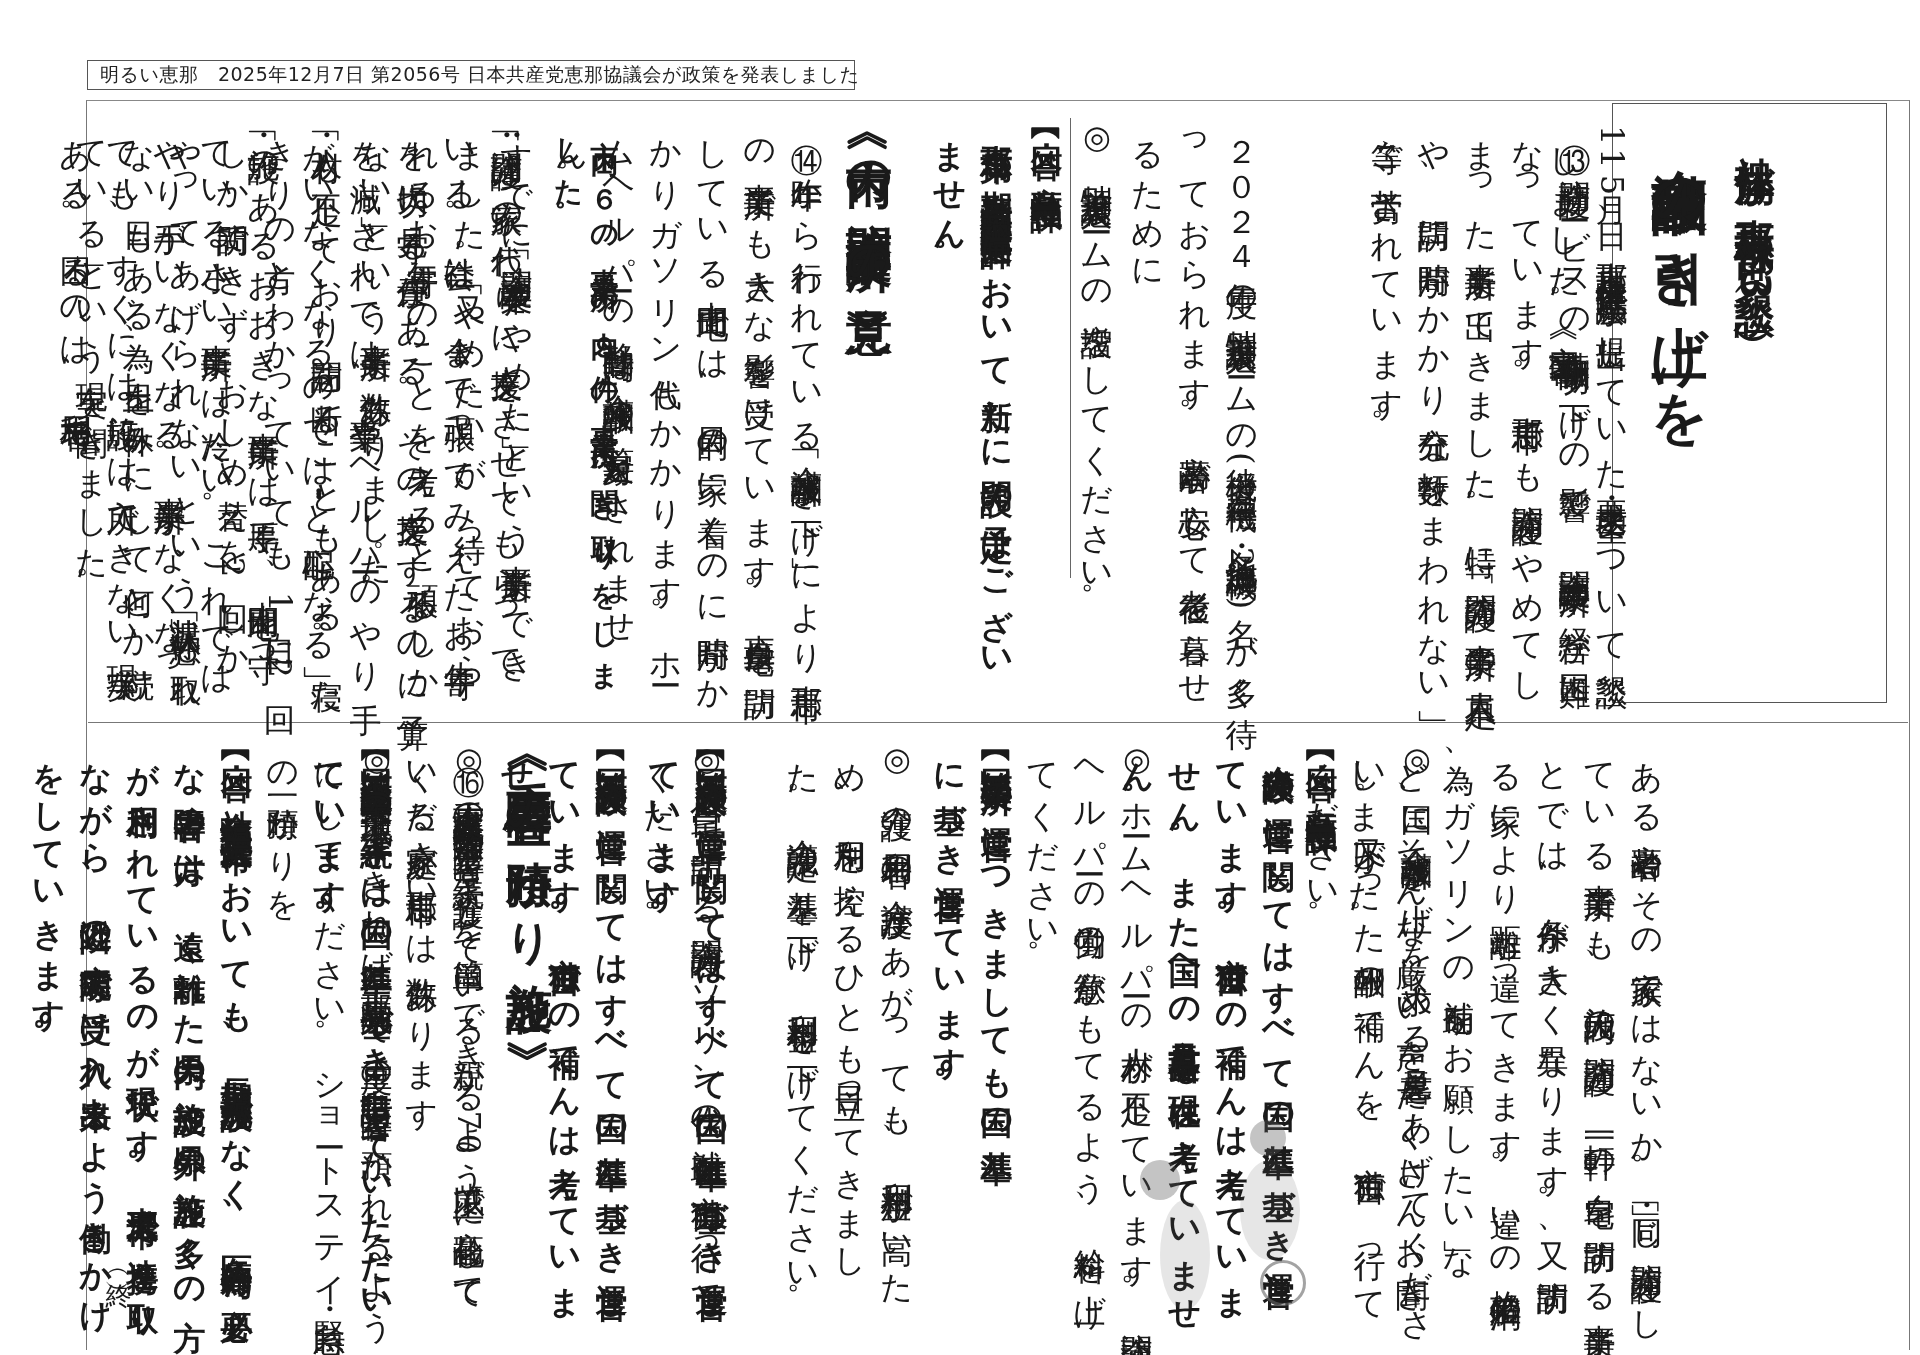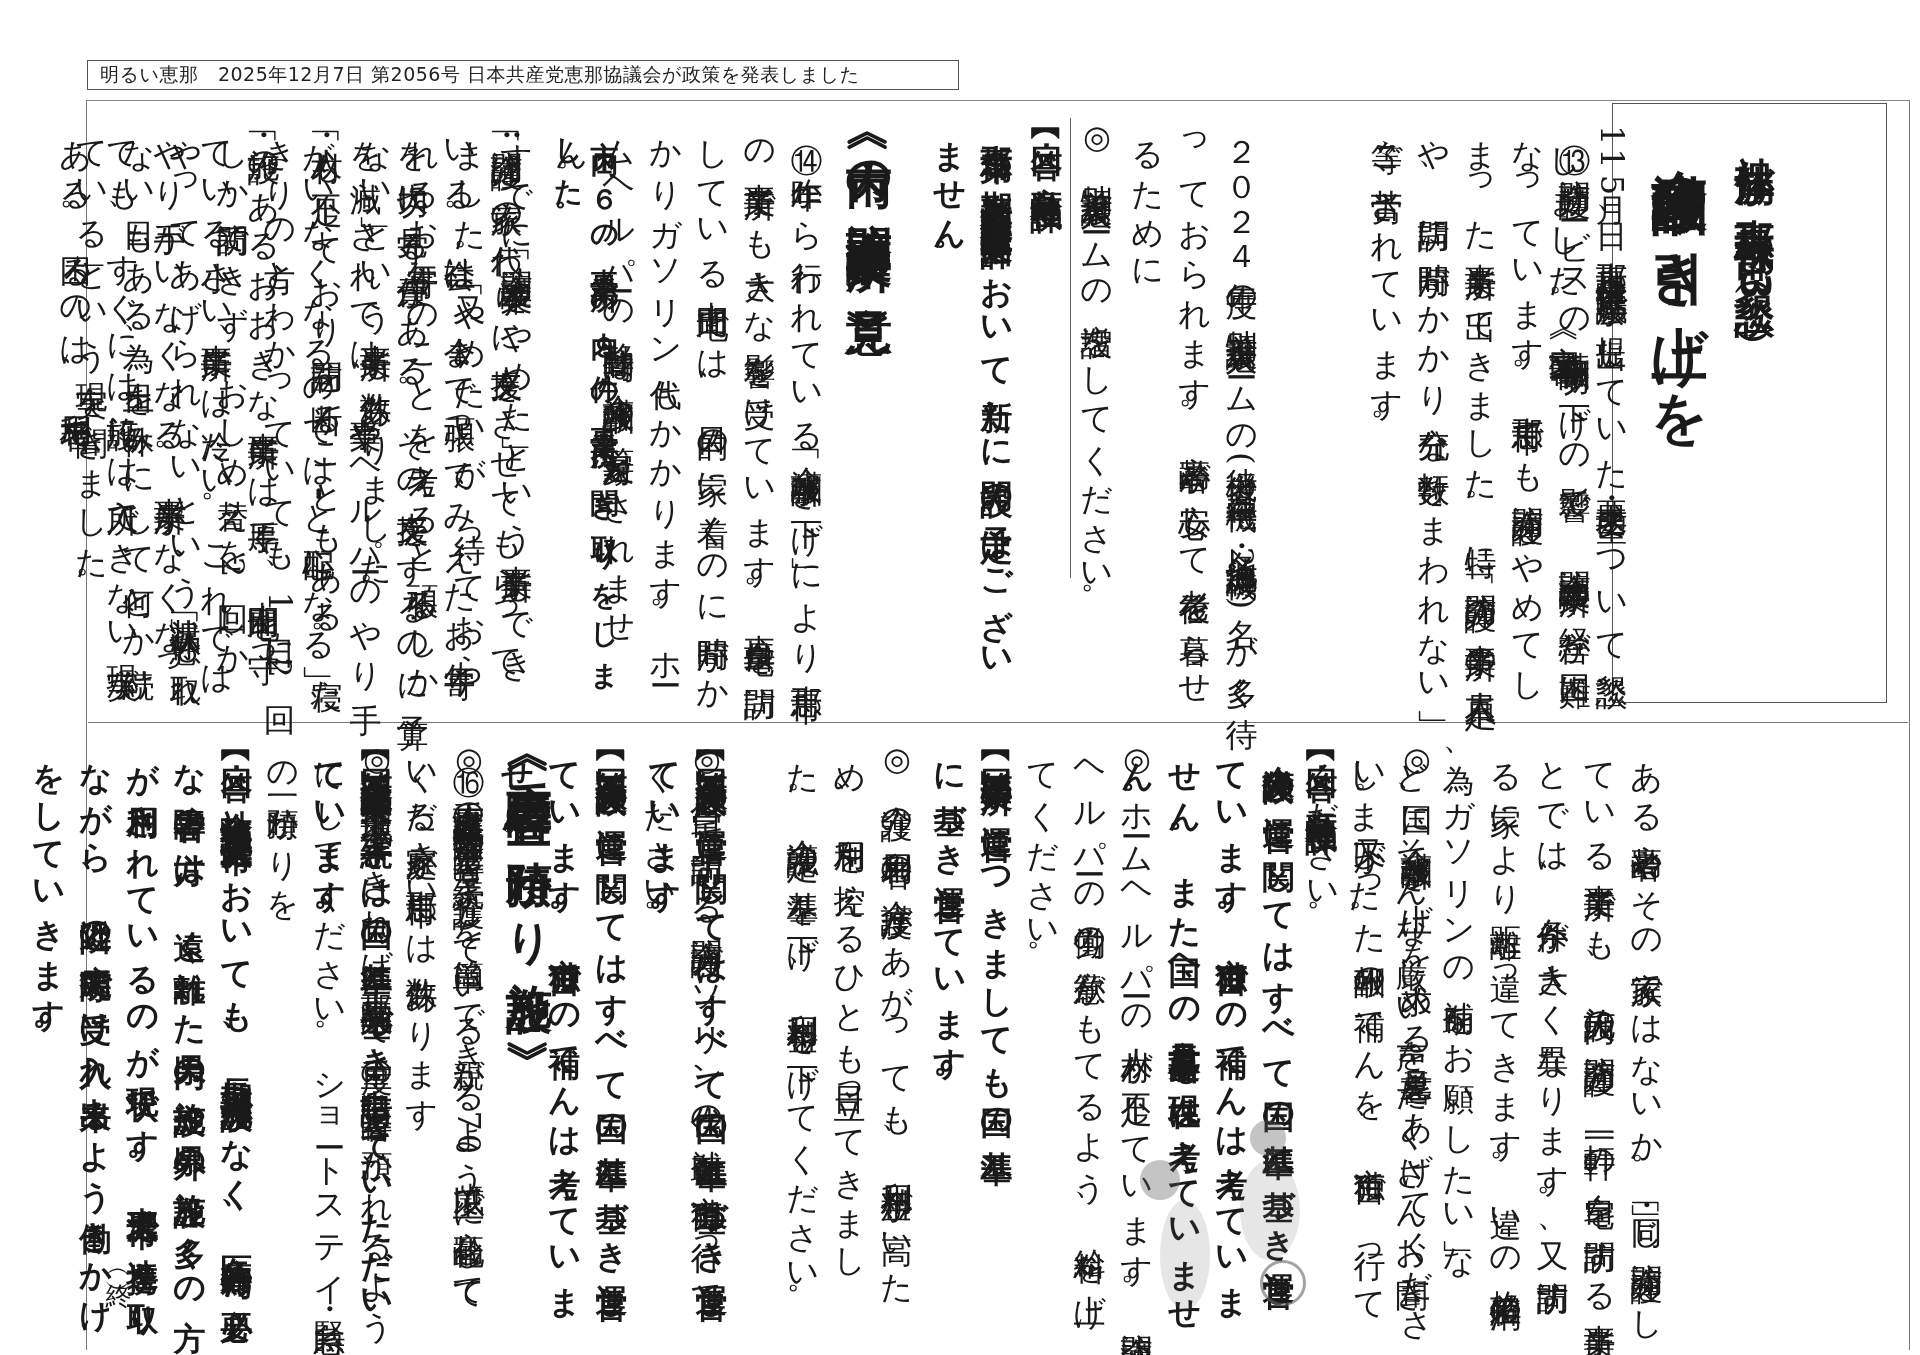--- a/index.html
+++ b/index.html
@@ -1,18 +1,18 @@
 <!DOCTYPE html>
 <html><head>
 <meta charset="utf-8">
 <style>
   html, body { margin:0; padding:0; background:#ffffff; }
   body { width:1920px; height:1355px; position:relative; overflow:hidden;
          font-family:"DejaVu Serif","Liberation Serif",serif; color:#1a1a1a; }
-  .header-box { position:absolute; left:87px; top:60px; width:872px; height:30px;
+  .header-box { position:absolute; left:87px; top:60px; width:768px; height:30px;
       border:1.5px solid #555; box-sizing:border-box; font-family:"DejaVu Sans","Liberation Sans",sans-serif;
       font-size:19px; line-height:27px; padding-left:12px; letter-spacing:0.5px; color:#222; white-space:nowrap; }
   .frame { position:absolute; left:86px; top:100px; width:1824px; height:1250px;
       border-left:1.5px solid #777; border-right:1.5px solid #777; border-top:1.5px solid #888; box-sizing:border-box; }
   .divider { position:absolute; left:88px; top:722px; width:1820px; height:0; border-top:1.5px solid #777; }
   .title-box { position:absolute; left:1612px; top:103px; width:275px; height:600px;
       border:1.5px solid #555; box-sizing:border-box; }
   .vcol { position:absolute; writing-mode:vertical-rl; text-orientation:mixed;
       white-space:pre; line-height:47px; font-size:32px; letter-spacing:3px; }
   .bold { font-family:"DejaVu Sans","Liberation Sans",sans-serif; font-weight:bold; }

